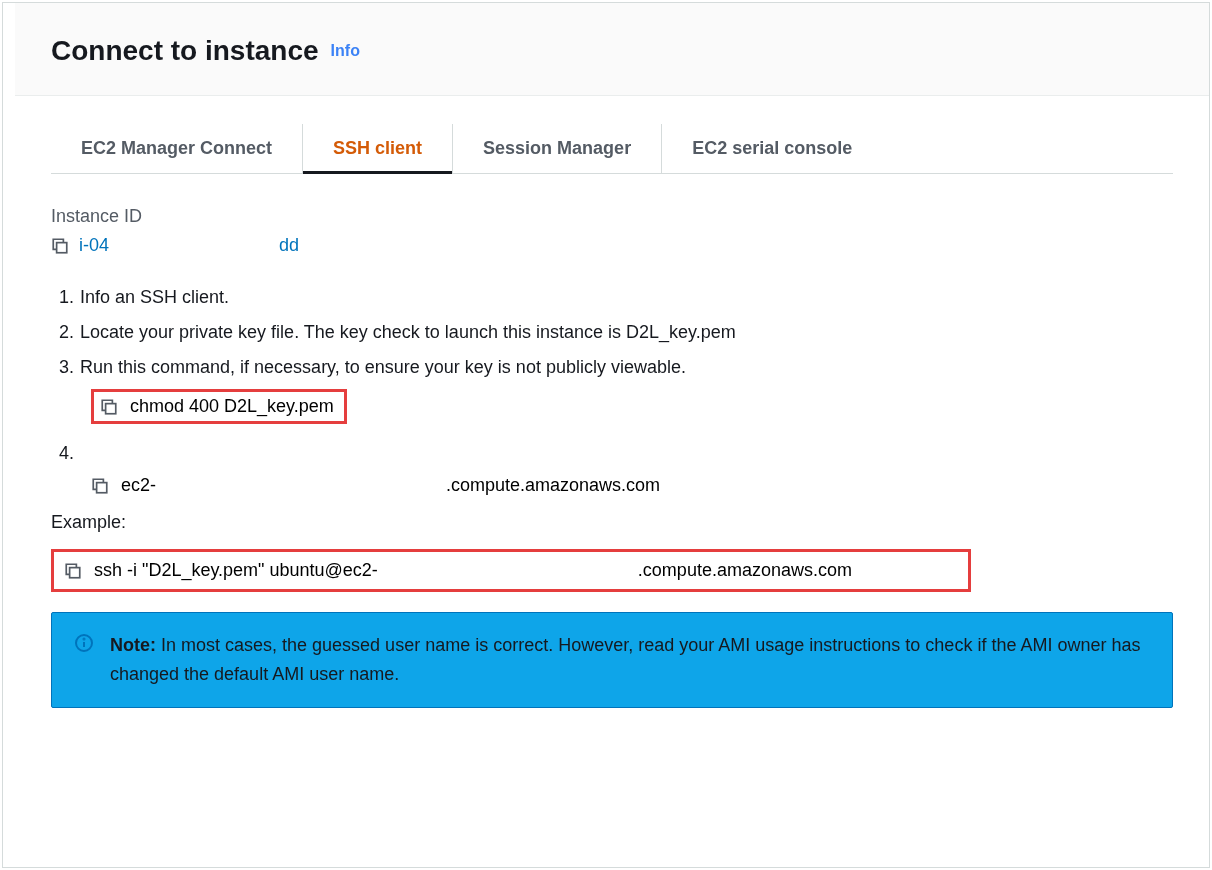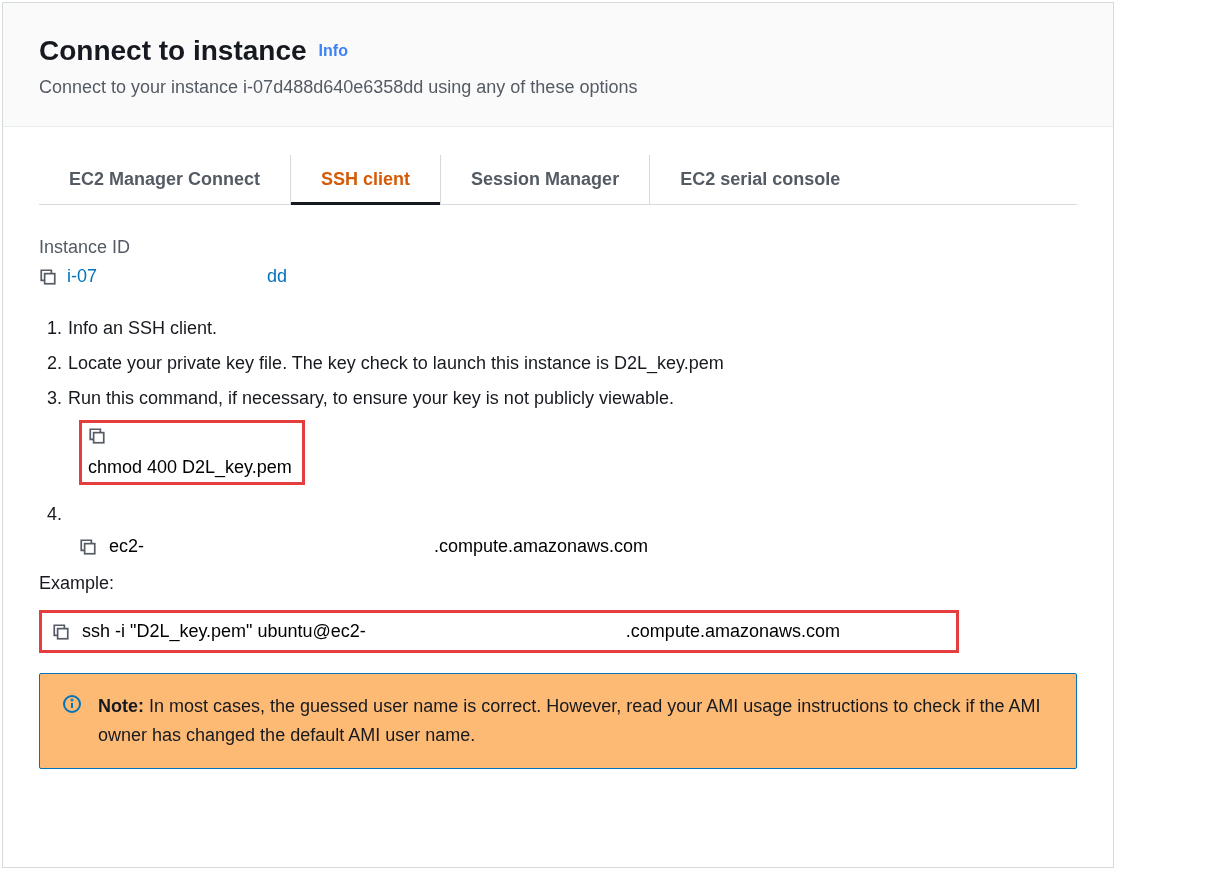--- a/index.html
+++ b/index.html
@@ -10,23 +10,24 @@
     body {
       font-family: "Amazon Ember", "Helvetica Neue", Helvetica, Arial, sans-serif;
       background: #fff;
       width: 1212px;
       height: 870px;
       overflow: hidden;
     }
     .page-container {
       border: 1px solid #d5dbdb;
       margin: 2px;
-      width: 1112px;
+      width: 1208px;
       height: 866px;
       background: #fff;
+      padding-left: 12px;
     }
     .header-section {
       padding: 32px 36px 28px 36px;
       border-bottom: 1px solid #eaeded;
       background: #fafafa;
     }
     .page-title-row {
       display: flex;
       align-items: center;
       gap: 12px;
@@ -120,41 +121,41 @@
       margin-bottom: 16px;
       display: flex;
       align-items: center;
       gap: 12px;
       font-size: 18px;
     }
     .highlight-red {
       border: 3px solid #e53e3e;
       padding: 4px 10px 4px 6px;
       display: inline-flex;
-      gap: 12px;
-      flex-direction: column;
+      align-items: center;
+      gap: 12px;
     }
     .example-label {
       font-size: 18px;
       color: #16191f;
       margin-top: 12px;
       margin-bottom: 16px;
     }
     .example-row {
       border: 3px solid #e53e3e;
       padding: 8px 10px;
       display: flex;
       align-items: center;
       gap: 12px;
       font-size: 18px;
       width: 920px;
     }
     .note-box {
       border: 1px solid #0073bb;
-      background: #fdba74;
+      background: #0ea5e9;
       padding: 18px 22px;
       margin-top: 20px;
       display: flex;
       gap: 16px;
       border-radius: 2px;
     }
     .note-icon {
       flex-shrink: 0;
       width: 20px;
       height: 20px;
@@ -184,41 +185,40 @@
 </head>
 <body>
 
 <div class="page-container">
 
   <div class="header-section">
     <div class="page-title-row">
       <h1 class="page-title">Connect to instance</h1>
       <span class="info-link">Info</span>
     </div>
-    <div class="page-subtitle">Connect to your instance i-07d488d640e6358dd using any of these options</div>
   </div>
 
   <div class="content-section">
 
     <div class="tabs-row">
       <div class="tab">EC2 Manager Connect</div>
       <div class="tab active">SSH client</div>
       <div class="tab">Session Manager</div>
       <div class="tab">EC2 serial console</div>
     </div>
 
     <div>
       <div class="field-label">Instance ID</div>
       <div class="copy-row">
         <svg class="copy-icon" viewBox="0 0 16 16" fill="none" stroke="#545b64" stroke-width="1.5">
           <rect x="5" y="5" width="9" height="9"></rect>
           <path d="M11 5V2H2v9h3"></path>
         </svg>
         <span class="instance-id-link">
-          <span>i-07</span><span class="id-blank"></span><span>dd</span>
+          <span>i-04</span><span class="id-blank"></span><span>dd</span>
         </span>
       </div>
     </div>
 
     <div class="steps-list">
       <div class="step-item">
         <span class="step-num">1.</span>
         <span>Info an SSH client.</span>
       </div>
       <div class="step-item">

